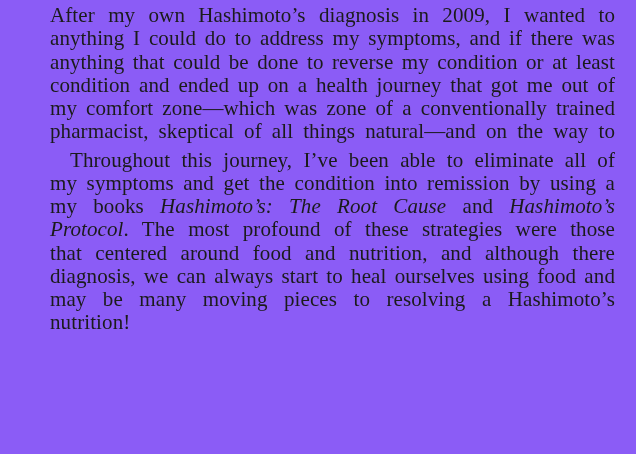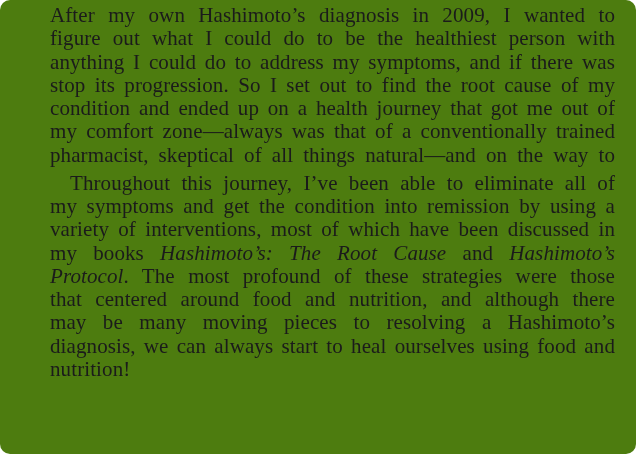--- a/index.html
+++ b/index.html
@@ -10,22 +10,21 @@
     width: 636px;
     height: 454px;
     overflow: hidden;
     background: #ffffff;
     font-family: "Liberation Serif", "DejaVu Serif", serif;
   }
   .page {
     position: relative;
     width: 636px;
     height: 454px;
-    background: #4d7c0f;
-    border-radius: 10px;
+    background: #8b5cf6;
   }
   .page-text {
     position: absolute;
     left: 50px;
     top: 4px;
     width: 565px;
     color: #1b1b1b;
     font-size: 21px;
     line-height: 23.25px;
     letter-spacing: 0.1px;
@@ -52,32 +51,30 @@
     font-family: Liberation Serif, serif;
   }
 </style>
 </head>
 <body style="background: rgb(255, 255, 255);">
 
 <div class="page">
   <div class="page-text" style="color: rgb(27, 27, 27);">
       <div class="paragraph">
         <div class="line"><span class="roman">After my own Hashimoto’s diagnosis in 2009, I wanted to</span></div>
-        <div class="line"><span class="roman">figure out what I could do to be the healthiest person with</span></div>
         <div class="line"><span class="roman">anything I could do to address my symptoms, and if there was</span></div>
-        <div class="line"><span class="roman">stop its progression. So I set out to find the root cause of my</span></div>
+        <div class="line"><span class="roman">anything that could be done to reverse my condition or at least</span></div>
         <div class="line"><span class="roman">condition and ended up on a health journey that got me out of</span></div>
-        <div class="line"><span class="roman">my comfort zone—always was that of a conventionally trained</span></div>
+        <div class="line"><span class="roman">my comfort zone—which was zone of a conventionally trained</span></div>
         <div class="line"><span class="roman">pharmacist, skeptical of all things natural—and on the way to</span></div>
       </div>
       <div class="paragraph">
         <div class="line indent"><span class="roman">Throughout this journey, I’ve been able to eliminate all of</span></div>
         <div class="line"><span class="roman">my symptoms and get the condition into remission by using a</span></div>
-        <div class="line"><span class="roman">variety of interventions, most of which have been discussed in</span></div>
         <div class="line"><span class="roman">my books </span><span class="italic">Hashimoto’s: The Root Cause</span><span class="roman"> and </span><span class="italic">Hashimoto’s</span></div>
         <div class="line"><span class="italic">Protocol</span><span class="roman">. The most profound of these strategies were those</span></div>
         <div class="line"><span class="roman">that centered around food and nutrition, and although there</span></div>
+        <div class="line"><span class="roman">diagnosis, we can always start to heal ourselves using food and</span></div>
         <div class="line"><span class="roman">may be many moving pieces to resolving a Hashimoto’s</span></div>
-        <div class="line"><span class="roman">diagnosis, we can always start to heal ourselves using food and</span></div>
         <div class="line last"><span class="roman">nutrition!</span></div>
       </div>
     </div>
 </div>
 
 </body></html>

